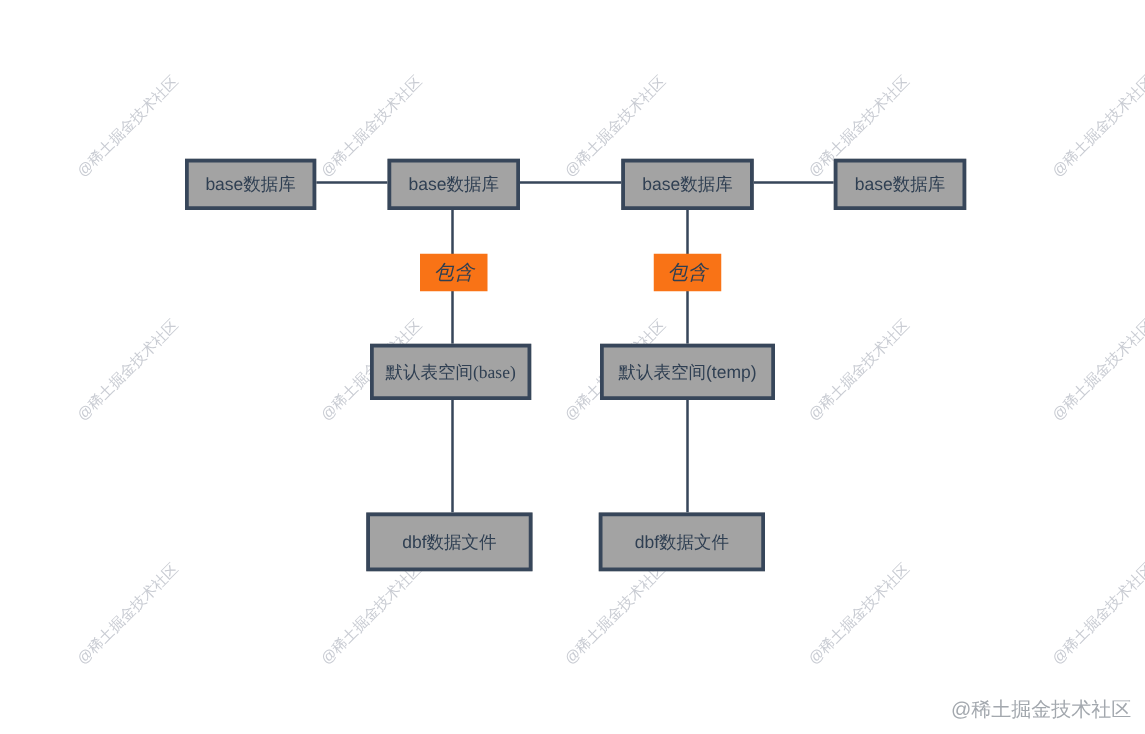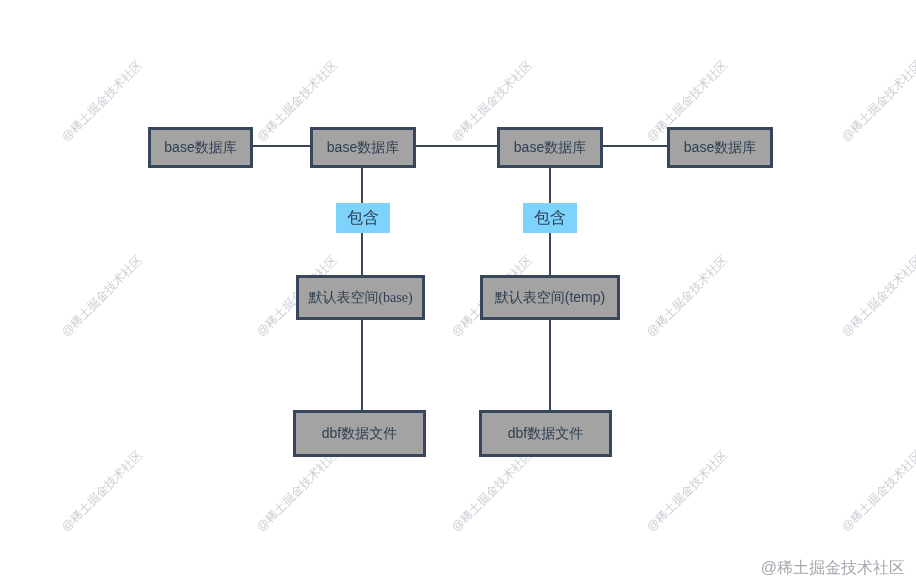--- a/index.html
+++ b/index.html
@@ -45,28 +45,29 @@
     display:flex;
     align-items:center;
     justify-content:center;
     font-size:14px;
     z-index:3;
     white-space:nowrap;
   }
   
   .rel{
     position:absolute;
-    background:#7dd3fc;
+    background:#f97316;
     color:var(--text-color);
     display:flex;
     align-items:center;
     justify-content:center;
     font-size:16px;
     z-index:4;
     white-space:nowrap;
+    font-style:italic;
   }
   
   .badge{
     position:absolute;
     right:11px;
     bottom:8px;
     font-size:16px;
     color:var(--badge-color);
     z-index:5;
     white-space:nowrap;

